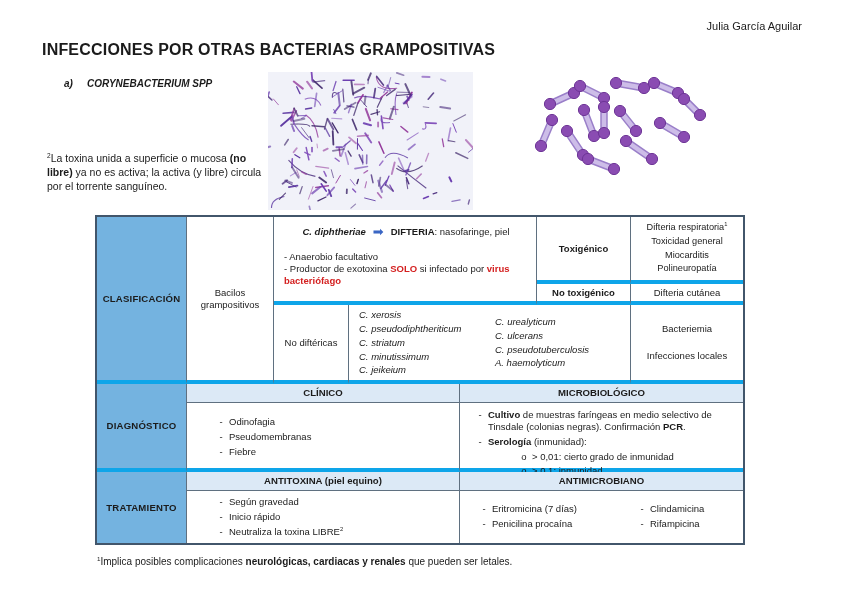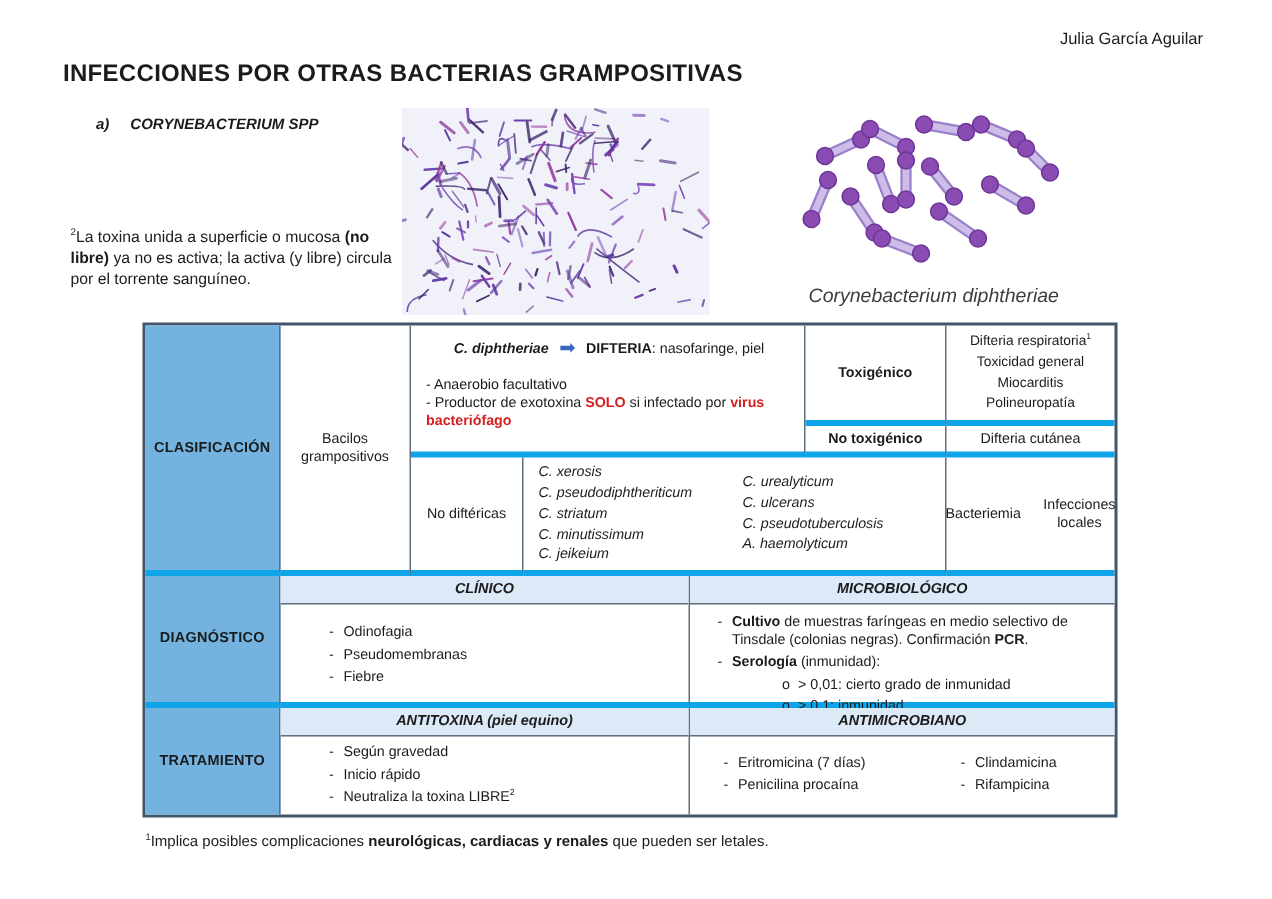--- a/index.html
+++ b/index.html
@@ -63,27 +63,27 @@
   #tox-stack { flex:1; display:flex; flex-direction:column; }
   #tox-row { height:67px; display:flex; }
   #notox-row { flex:1; display:flex; }
   .tox-label { width:94px; flex:0 0 94px; font-weight:bold; }
   .outcomes { flex:1; font-size:9.2px; line-height:1.5; padding:2px 2px; }
   #g1-row2 { flex:1; display:flex; }
   #nd-label { width:75px; flex:0 0 75px; font-weight:normal; }
   #species-cell { flex:1; display:flex; align-items:center; padding-left:10px; font-style:italic; }
   .species-col { line-height:1.45; }
   .species-col.c1 { width:136px; }
-  #nd-outcomes { width:112px; flex:0 0 112px; flex-direction:row; gap:15px; }
+  #nd-outcomes { width:112px; flex:0 0 112px; flex-direction:column; gap:15px; }
 
   
   #g2 { height:88px; }
   #g3 { flex:1; }
   .split-col { display:flex; flex-direction:column; }
-  .split-col .subhead { height:19px; flex:0 0 19px; border-bottom:1px solid #5f7080;font-style:italic; }
+  .split-col .subhead { height:19px; flex:0 0 19px; border-bottom:1px solid #5f7080; }
   .wcol1 { width:273px; flex:0 0 273px; }
   .wcol2 { flex:1; }
   .body { flex:1; padding:6px 4px 2px 4px; }
   .li { display:flex; margin-bottom:3px; }
   .li .mk { width:16px; text-align:center; flex:0 0 16px; }
   .indent1 .li { margin-left:22px; }
   .indent0 .li { margin-left:8px; }
   .subli { display:flex; margin-left:52px; margin-bottom:2px; }
   .subli .mk { width:16px; text-align:center; flex:0 0 16px; }
   .bold { font-weight:bold; }
@@ -352,21 +352,20 @@
       <circle cx="132" cy="85" r="5.6" fill="#8a4cb2" stroke="#6e3597" stroke-width="1"></circle>
       <line x1="140" y1="49" x2="164" y2="63" stroke="#9a7fc9" stroke-width="7.5" stroke-linecap="round"></line>
       <line x1="140" y1="49" x2="164" y2="63" stroke="#cdbde8" stroke-width="4.5" stroke-linecap="round"></line>
       <circle cx="140" cy="49" r="5.6" fill="#8a4cb2" stroke="#6e3597" stroke-width="1"></circle>
       <circle cx="164" cy="63" r="5.6" fill="#8a4cb2" stroke="#6e3597" stroke-width="1"></circle>
       <line x1="68" y1="85" x2="94" y2="95" stroke="#9a7fc9" stroke-width="7.5" stroke-linecap="round"></line>
       <line x1="68" y1="85" x2="94" y2="95" stroke="#cdbde8" stroke-width="4.5" stroke-linecap="round"></line>
       <circle cx="68" cy="85" r="5.6" fill="#8a4cb2" stroke="#6e3597" stroke-width="1"></circle>
       <circle cx="94" cy="95" r="5.6" fill="#8a4cb2" stroke="#6e3597" stroke-width="1"></circle>
     </svg>
-  <div id="illustration-caption">Corynebacterium diphtheriae</div>
 </div>
 
 <div class="abs" id="main-table">
 
   <div class="tgroup" id="g1">
     <div class="cell rowlabel br bb">CLASIFICACIÓN</div>
     <div class="cell colB br bb">Bacilos grampositivos</div>
     <div id="g1-right">
       <div id="g1-row1">
         <div id="dip-cell" class="br bb">

